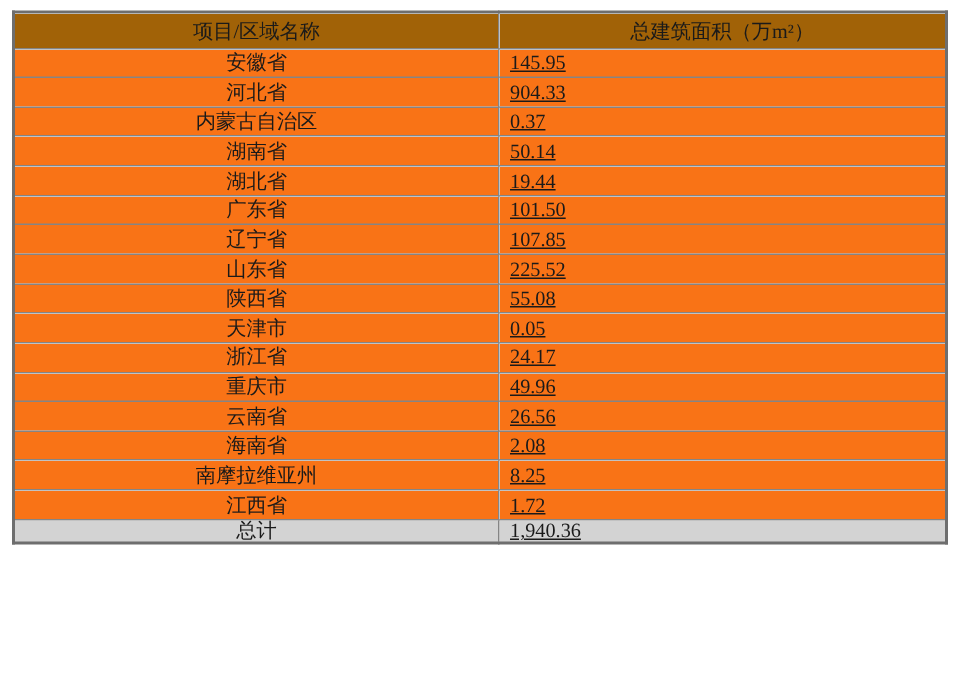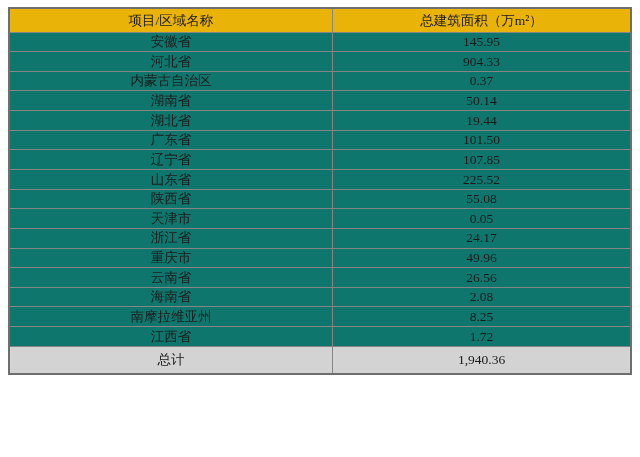--- a/index.html
+++ b/index.html
@@ -39,38 +39,39 @@
     font-weight: normal;
     line-height: 1;
   }
   .area-table thead tr {
     height: 24px;
   }
   .area-table tbody tr {
     height: 19.65px;
   }
   .area-table tfoot tr {
-    height: 28px;
+    height: 16px;
   }
   .area-table thead th {
-    background: #eab308;
+    background: #a16207;
     text-align: center;
   }
   .area-table tbody td {
-    background: #0f766e;
+    background: #f97316;
   }
   .area-table tfoot td {
     background: #d3d3d3;
   }
   .c-region {
     width: 308px;
     text-align: center;
   }
   .c-area {
-    text-align: center;
+    text-align: left;
+    text-decoration: underline;
   }
 </style>
 </head>
 <body>
 
 <div class="page">
   <table class="area-table">
     <thead>
       <tr>
         <th class="c-region">项目/区域名称</th>

